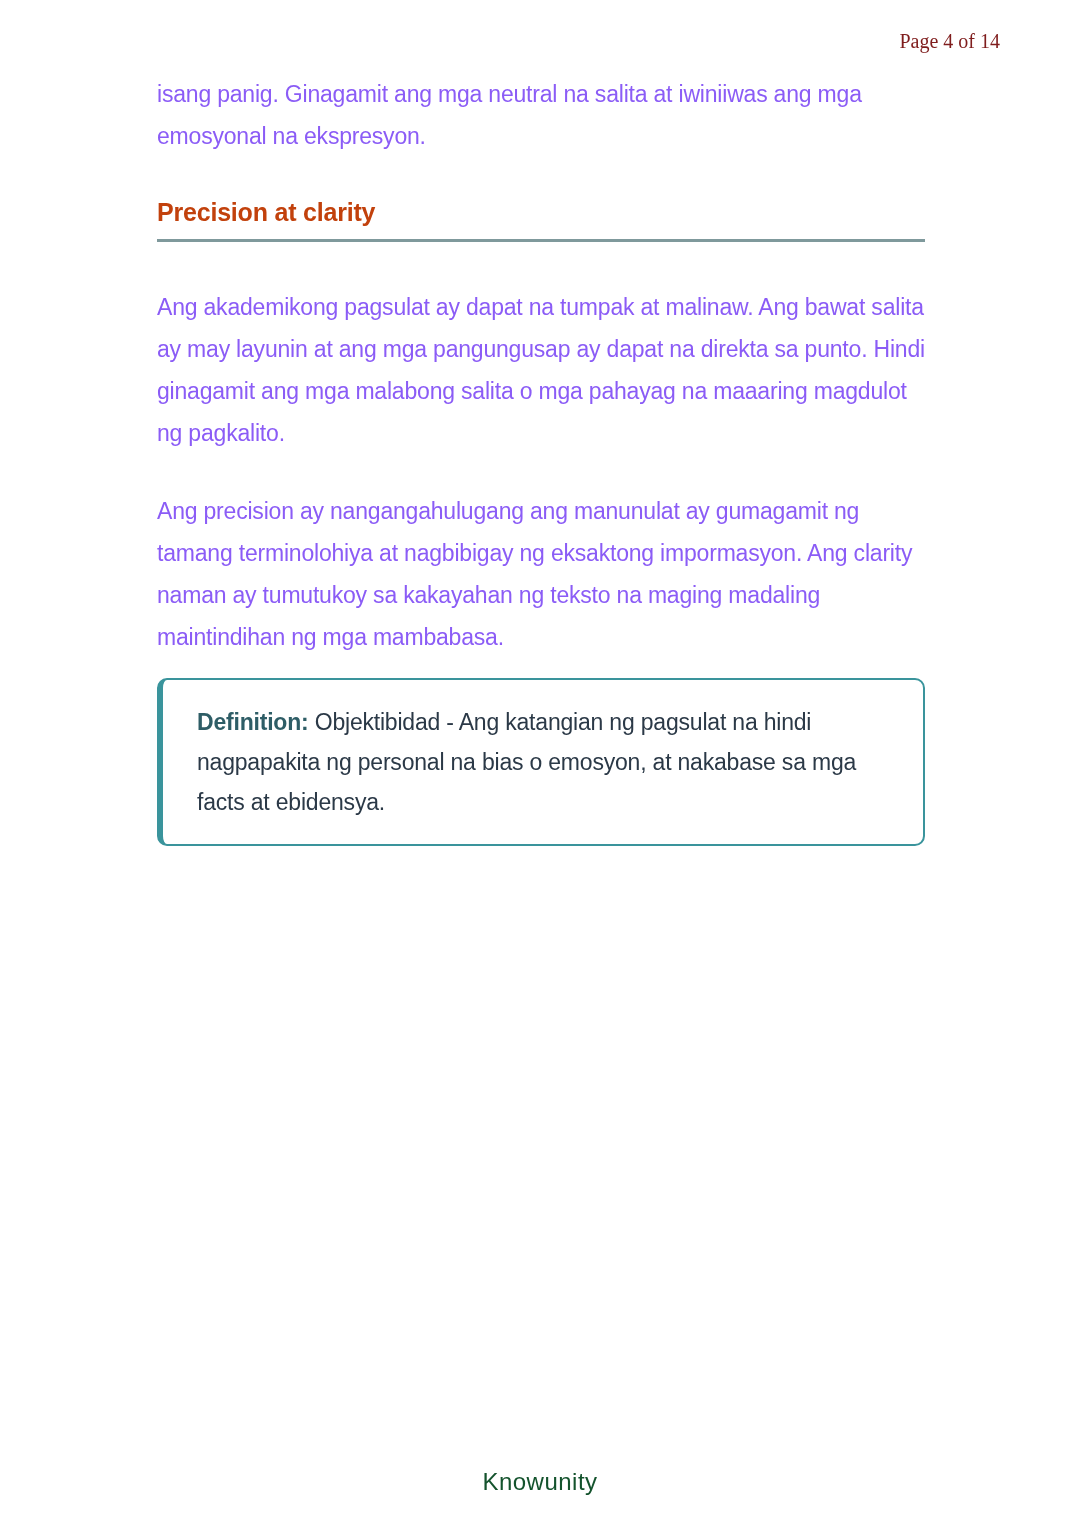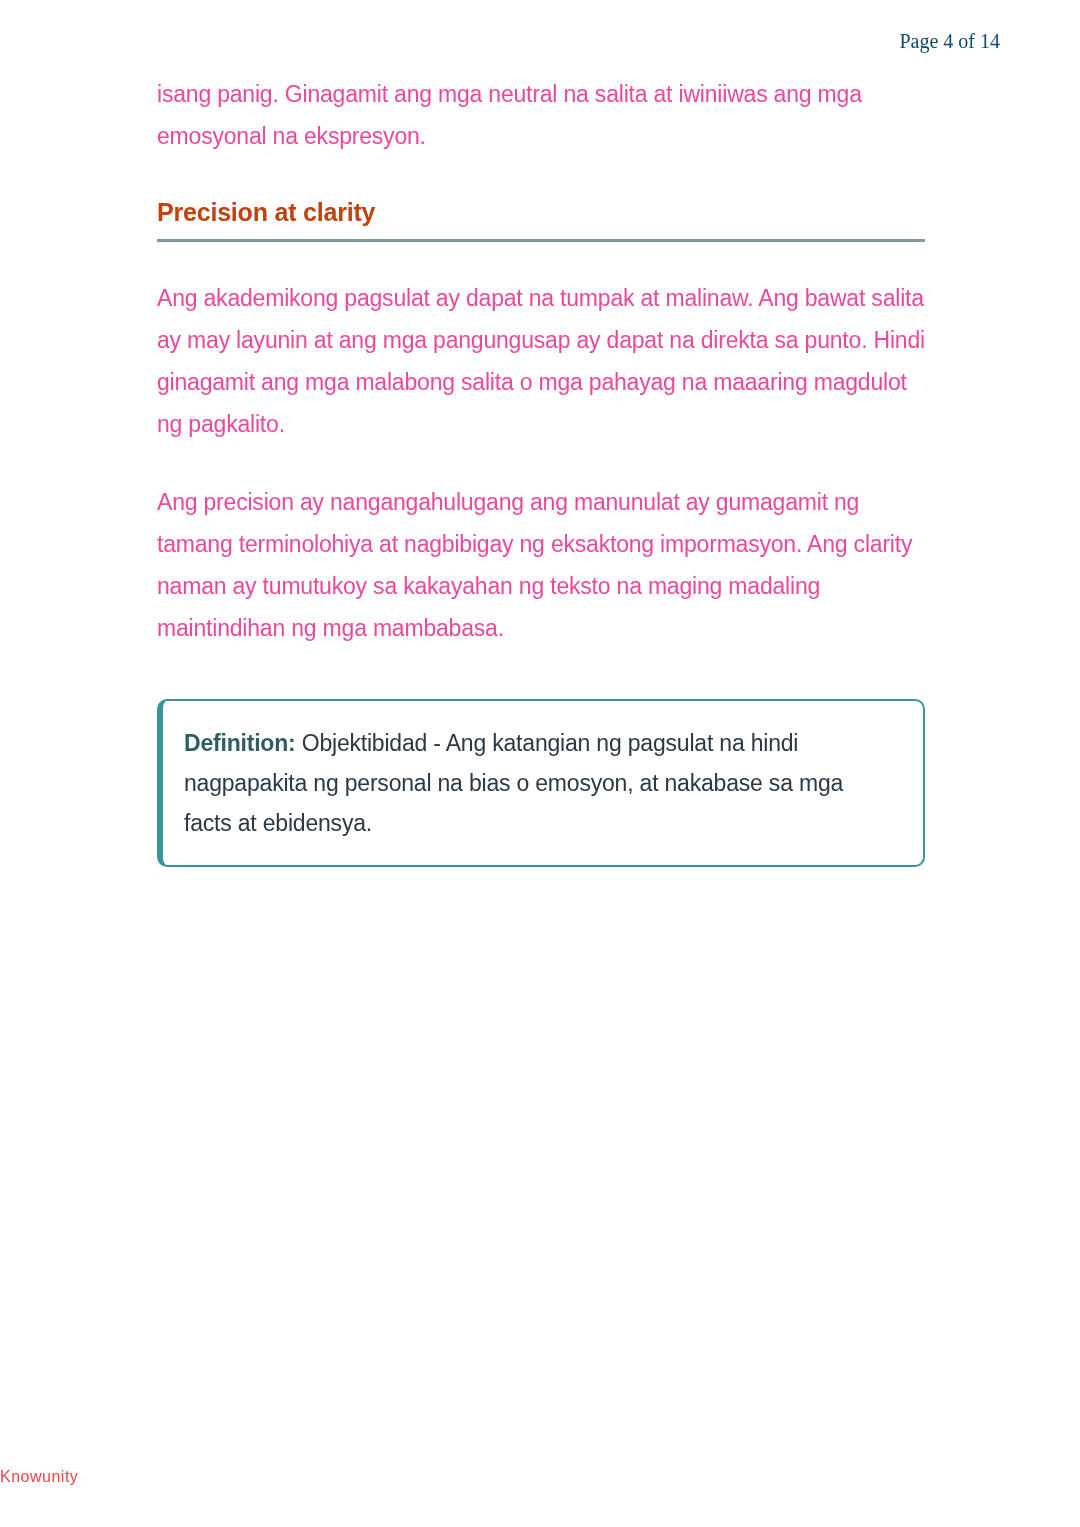--- a/index.html
+++ b/index.html
@@ -12,77 +12,78 @@
     font-family: "Liberation Sans", sans-serif;
     color: #2b3947;
     overflow: hidden;
   }
   .page-indicator {
     position: absolute;
     top: 30px;
     right: 80px;
     font-family: "Liberation Serif", serif;
     font-size: 20px;
-    color: #0c4a6e;
+    color: #7f1d1d;
   }
   .content-column {
     position: absolute;
     left: 157px;
     top: 73px;
     width: 768px;
   }
   .body-paragraph {
     font-size: 23px;
     line-height: 42px;
     letter-spacing: -0.2px;
-    color: #ec4899;
+    color: #8b5cf6;
   }
   .intro-paragraph { margin-top: 0; }
   .section-heading {
     margin-top: 40px;
     font-size: 25px;
     line-height: 30px;
     font-weight: bold;
     color: #c2410c;
     letter-spacing: -0.2px;
   }
   .section-rule {
     margin-top: 12px;
     height: 3px;
     width: 100%;
     background: #7f999c;
     border: none;
   }
-  .para-1 { margin-top: 35px; }
+  .para-1 { margin-top: 44px; }
   .para-2 { margin-top: 36px; }
   .definition-box {
-    margin-top: 50px;
+    margin-top: 20px;
     border: 2px solid #3a949c;
     border-left-width: 6px;
     border-radius: 10px;
-    padding: 22px 30px 22px 21px;
+    padding: 22px 30px 22px 34px;
   }
   .definition-text {
     font-size: 23px;
     line-height: 40px;
     letter-spacing: -0.2px;
     color: #2b3947;
   }
   .definition-label {
     font-weight: bold;
     color: #2e5d66;
   }
   .footer-brand {
     position: absolute;
     top: 1468px;
     left: 0;
     width: 100%;
-    font-size: 16px;
+    text-align: center;
+    font-size: 24px;
     letter-spacing: 0.5px;
-    color: #ef4444;
+    color: #14532d;
   }
 </style>
 </head>
 <body>
 
 <div class="page">
 
   <div class="page-indicator">Page 4 of 14</div>
 
   <div class="content-column">

